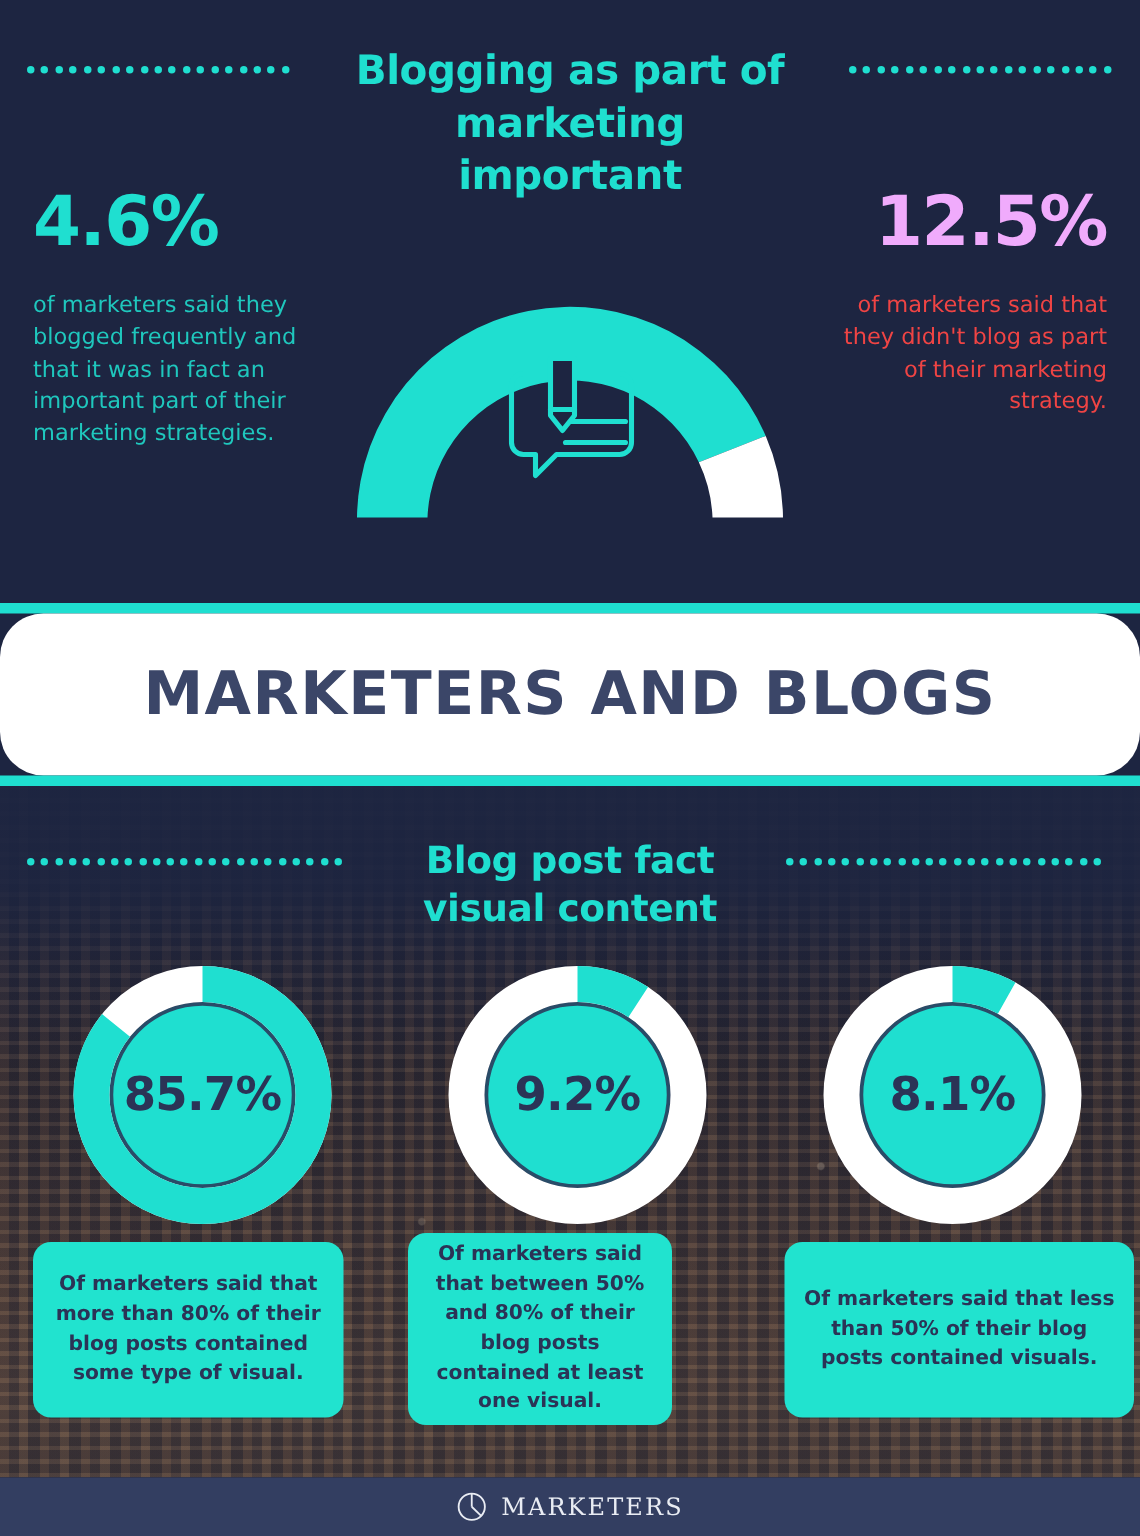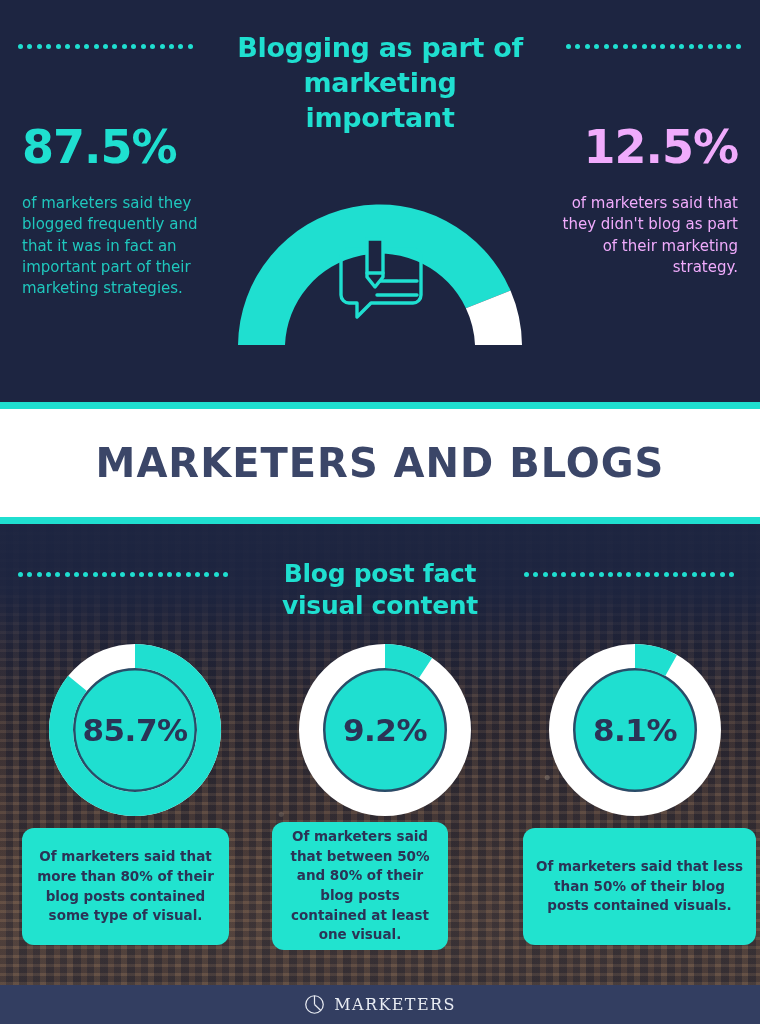--- a/index.html
+++ b/index.html
@@ -97,21 +97,21 @@
     left: 22px;
     top: 193px;
     width: 190px;
     color: #1fc7bd;
     text-align: left;
   }
   .side-text-right {
     right: 22px;
     top: 193px;
     width: 190px;
-    color: #f0abfc;
+    color: #ef4444;
     text-align: right;
   }
 
   
   .gauge {
     position: absolute;
     left: 215px;
     top: 185px;
     width: 330px;
     height: 175px;
@@ -138,20 +138,21 @@
     height: 7px;
     background: #1fdfd0;
   }
   .banner {
     width: 100%;
     height: 108px;
     background: #ffffff;
     display: flex;
     align-items: center;
     justify-content: center;
+    border-radius: 29px;
   }
   .banner-title {
     color: #3b4668;
     font-size: 40px;
     font-weight: bold;
     letter-spacing: 1px;
     text-align: center;
   }
 
   
@@ -339,21 +340,21 @@
         <span class="dot"></span>
         <span class="dot"></span>
         <span class="dot"></span>
         <span class="dot"></span>
         <span class="dot"></span>
         <span class="dot"></span>
     </div>
 
     <div class="top-title">Blogging as part of marketing important</div>
 
-    <div class="big-pct big-pct-left">87.5%</div>
+    <div class="big-pct big-pct-left">4.6%</div>
     <div class="side-text side-text-left">of marketers said they blogged frequently and that it was in fact an important part of their marketing strategies.</div>
 
     <div class="big-pct big-pct-right">12.5%</div>
     <div class="side-text side-text-right">of marketers said that they didn't blog as part of their marketing strategy.</div>
 
     <div class="gauge">
       <svg width="330" height="175" viewBox="0 0 330 175">
 
         <path d="M 23 160 A 142 142 0 0 1 295.5 105.6 L 250.9 123.2 A 95 95 0 0 0 70 160 Z" fill="#1fdfd0"></path>
 

